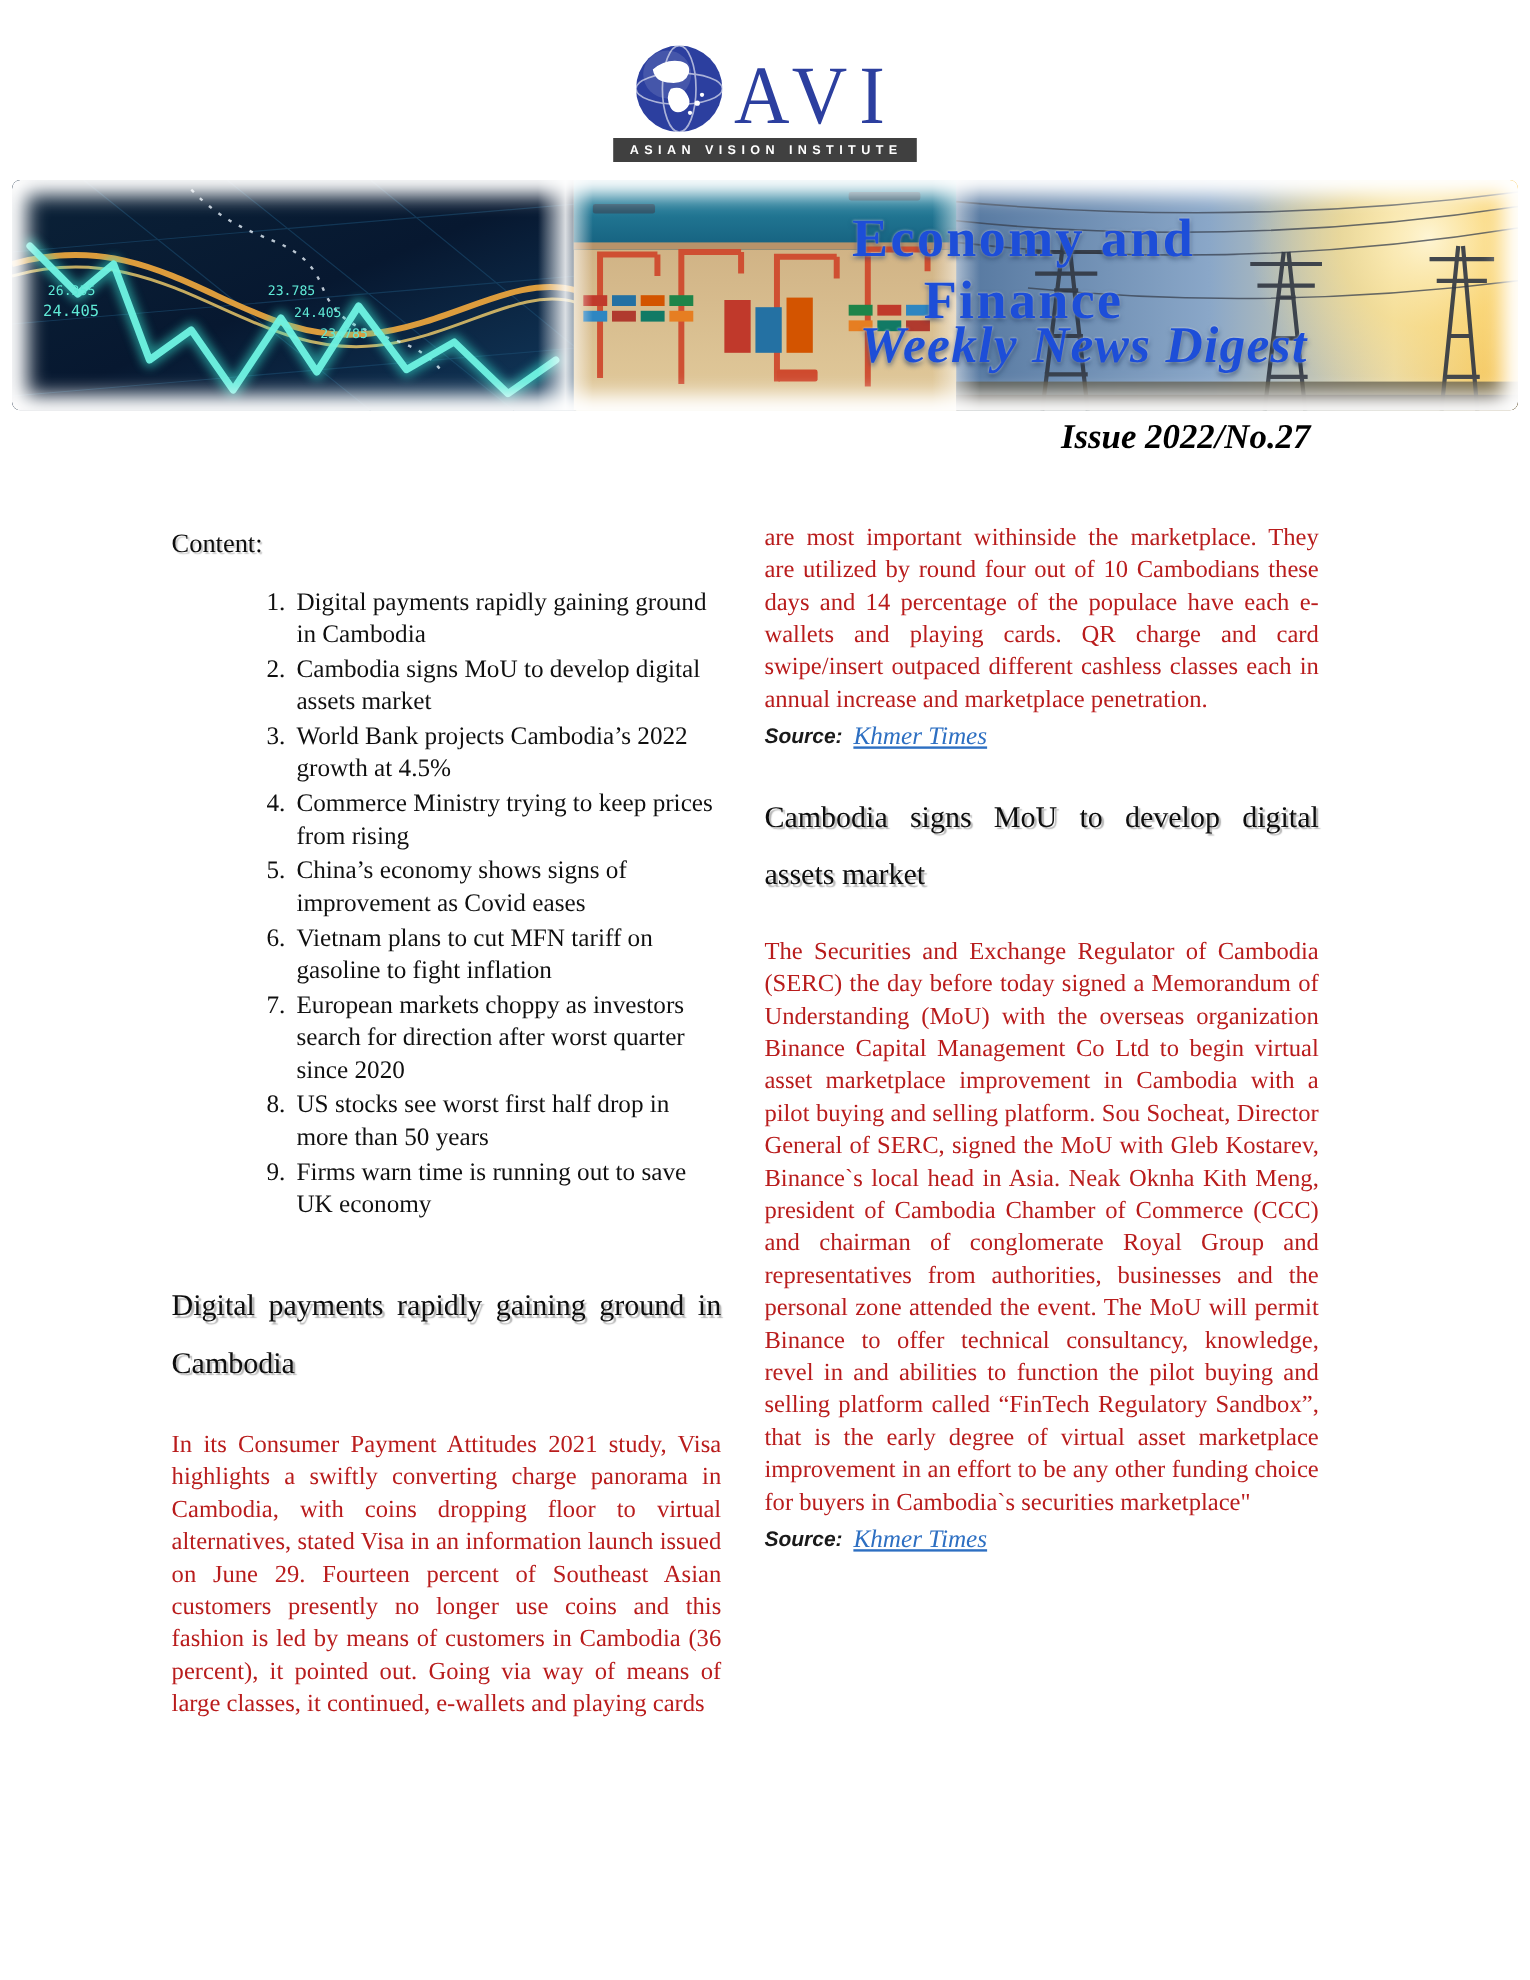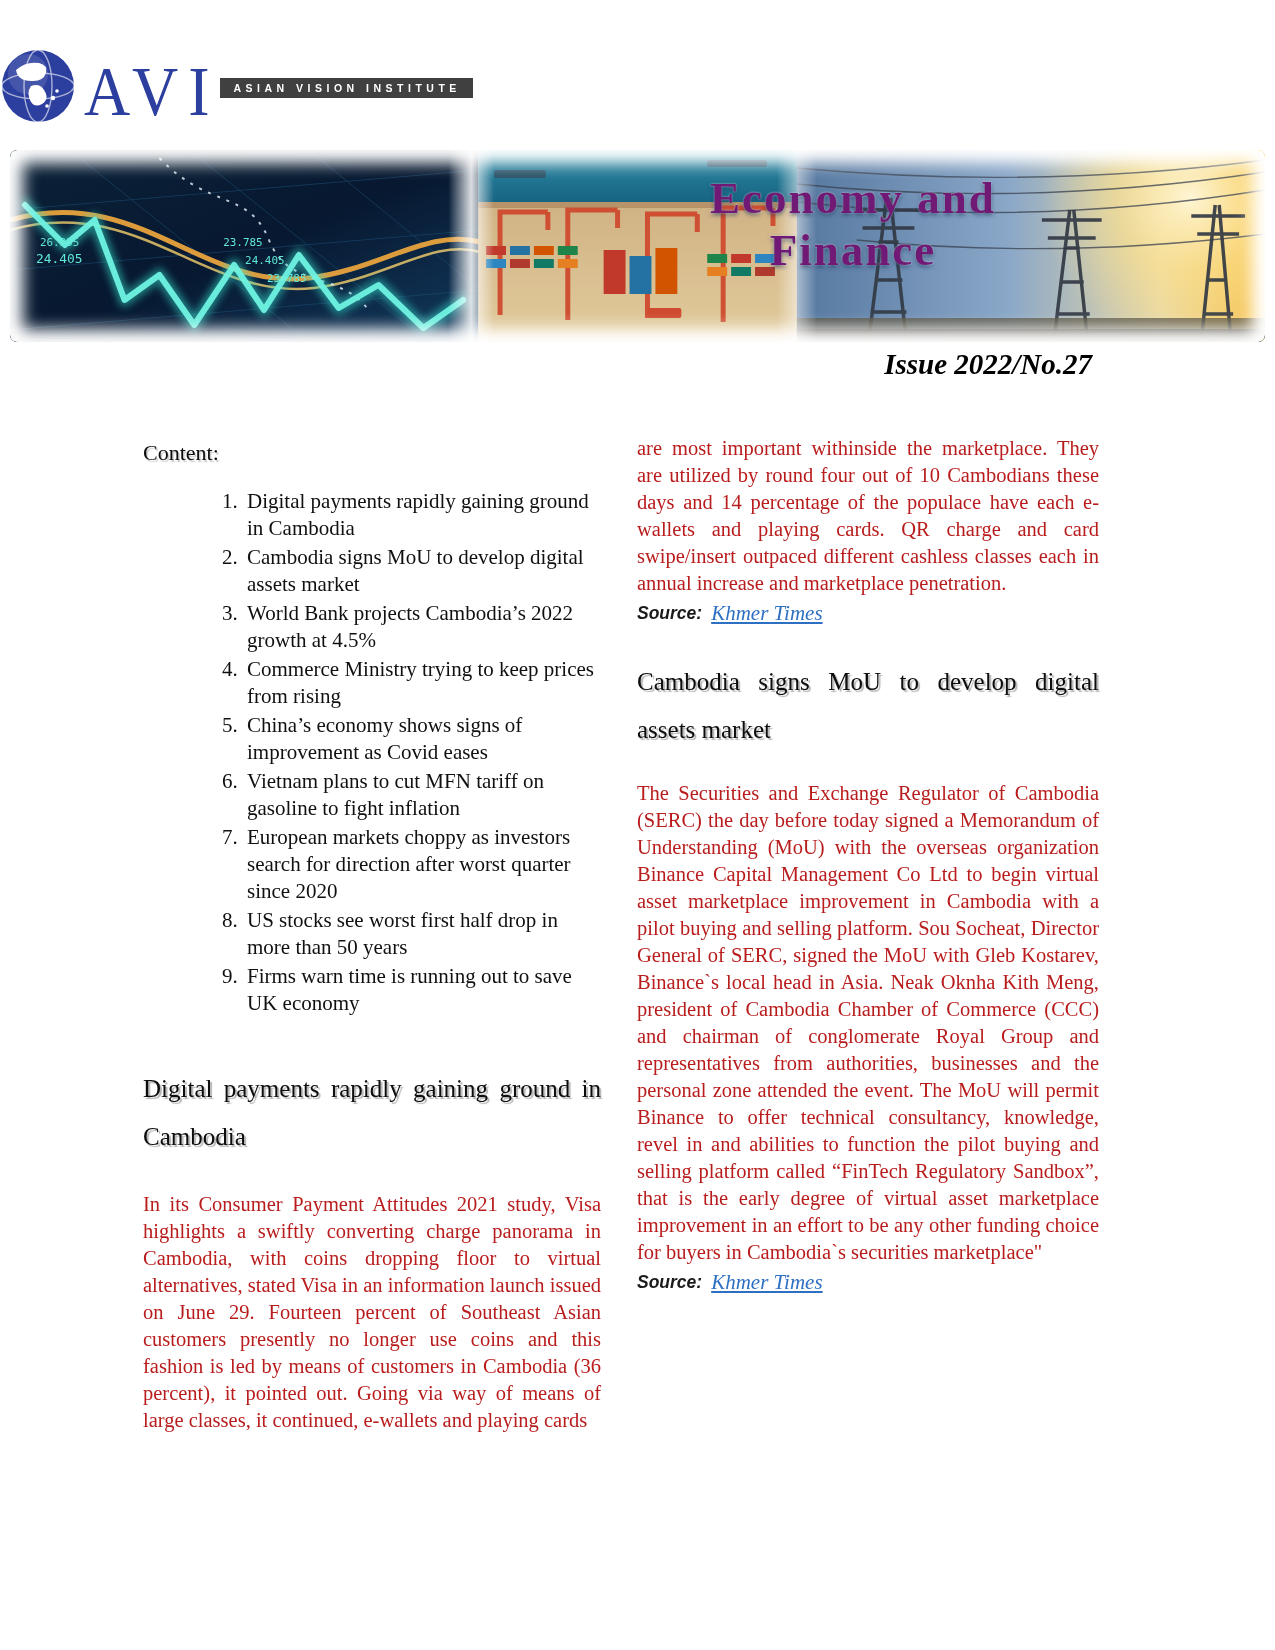--- a/index.html
+++ b/index.html
@@ -1,29 +1,29 @@
 <!DOCTYPE html>
 <html><head>
 <meta charset="utf-8">
 <style>
   html,body{margin:0;padding:0;background:#ffffff;}
   body{width:1275px;height:1650px;position:relative;font-family:"Liberation Serif",serif;color:#101010;overflow:hidden;}
 
   
-  .logo{position:absolute;top:48px;left:0;right:0;display:flex;flex-direction:row;align-items:center;}
+  .logo{position:absolute;top:36px;left:0;right:0;display:flex;flex-direction:column;align-items:center;}
   .logo-row{display:flex;align-items:flex-end;gap:8px;}
   .globe{width:76px;height:76px;display:block;}
   .logo-acronym{font-family:"Liberation Serif",serif;font-size:64px;line-height:64px;letter-spacing:10px;color:#2c3f9f;font-weight:normal;transform:scaleY(1.08);}
   .logo-bar{margin-top:3px;background:#404040;color:#ffffff;font-family:"Liberation Sans",sans-serif;font-size:10.5px;font-weight:bold;letter-spacing:4.5px;padding:4px 12px 4px 14px;white-space:nowrap;}
 
   
   .banner{position:absolute;top:150px;left:10px;width:1255px;height:192px;border-radius:7px;overflow:hidden;}
   .banner svg{position:absolute;inset:0;width:100%;height:100%;display:block;}
   .banner-fade{position:absolute;inset:0;border-radius:7px;box-shadow:inset 0 0 16px 13px #ffffff;pointer-events:none;}
-  .banner-text{position:absolute;color:#701a75;text-align:center;
+  .banner-text{position:absolute;color:#1d4ed8;text-align:center;
      text-shadow:0 2px 4px rgba(25,50,90,0.65), 0 0 2px rgba(255,255,255,0.85);}
   .banner-title{top:22px;left:618px;width:450px;font-size:45px;font-weight:bold;letter-spacing:2px;}
   .banner-subtitle{top:114px;left:648px;width:490px;font-size:43px;font-weight:bold;font-style:italic;letter-spacing:1px;}
 
   
   .issue{position:absolute;top:348px;right:183px;font-size:29px;font-weight:bold;font-style:italic;color:#000;}
 
   
   .col{position:absolute;}
   .col-left{top:440px;left:143px;width:458px;}
@@ -182,20 +182,21 @@
         <path d="M1186,66 H1240 M1192,84 H1234"></path>
       </g>
       <rect x="790" y="168" width="470" height="24" fill="#55503f" opacity="0.75"></rect>
       <rect x="790" y="179" width="470" height="13" fill="#3e3a30" opacity="0.85"></rect>
 
       <rect x="440" y="0" width="46" height="192" fill="url(#gSeam)"></rect>
       <rect x="770" y="0" width="40" height="192" fill="url(#gSeam)" opacity="0.6"></rect>
     </svg>
 
     <div class="banner-text banner-title">Economy and Finance</div>
+    <div class="banner-text banner-subtitle">Weekly News Digest</div>
     <div class="banner-fade"></div>
   </div>
 
   <div class="issue">Issue 2022/No.27</div>
 
   <div class="col col-left">
     <h2 class="content-heading">Content:</h2>
     <ol class="toc">
       <li>Digital payments rapidly gaining ground in Cambodia</li>
       <li>Cambodia signs MoU to develop digital assets market</li>

